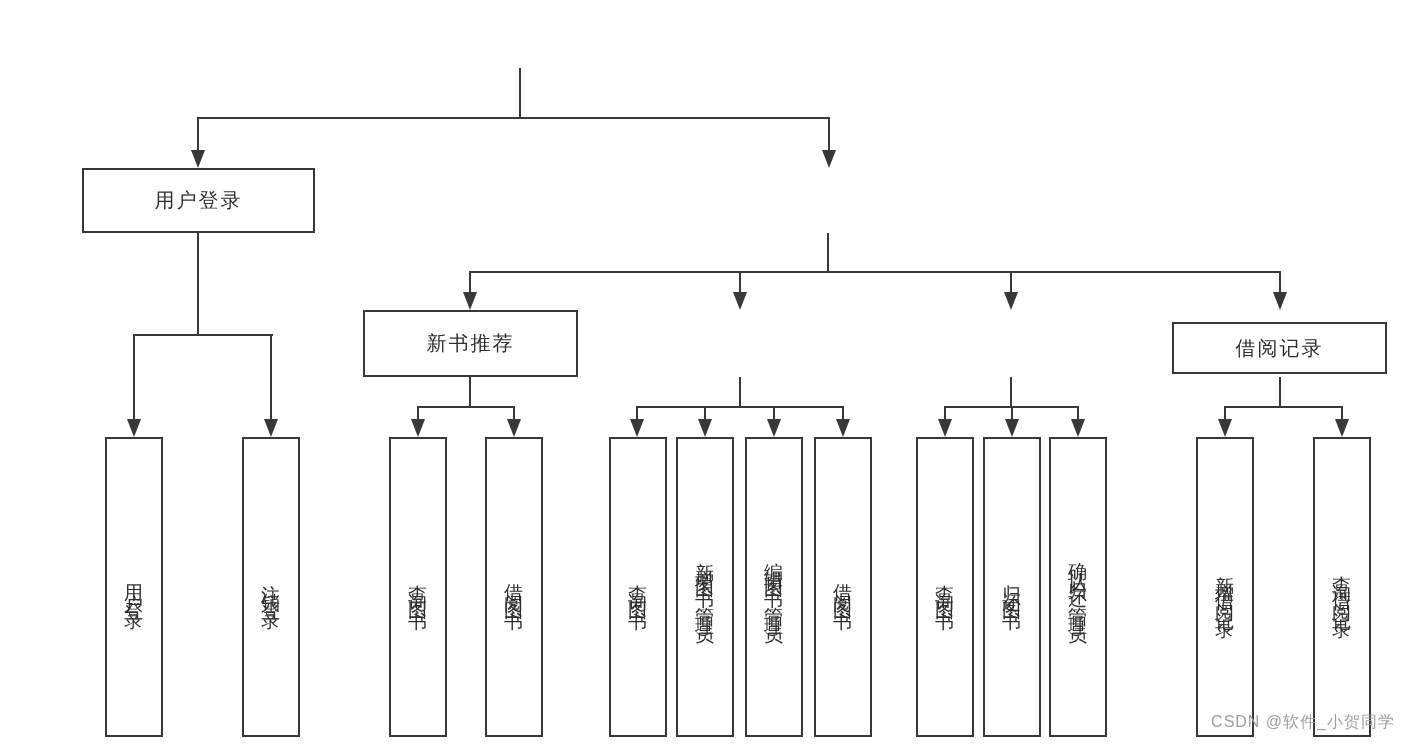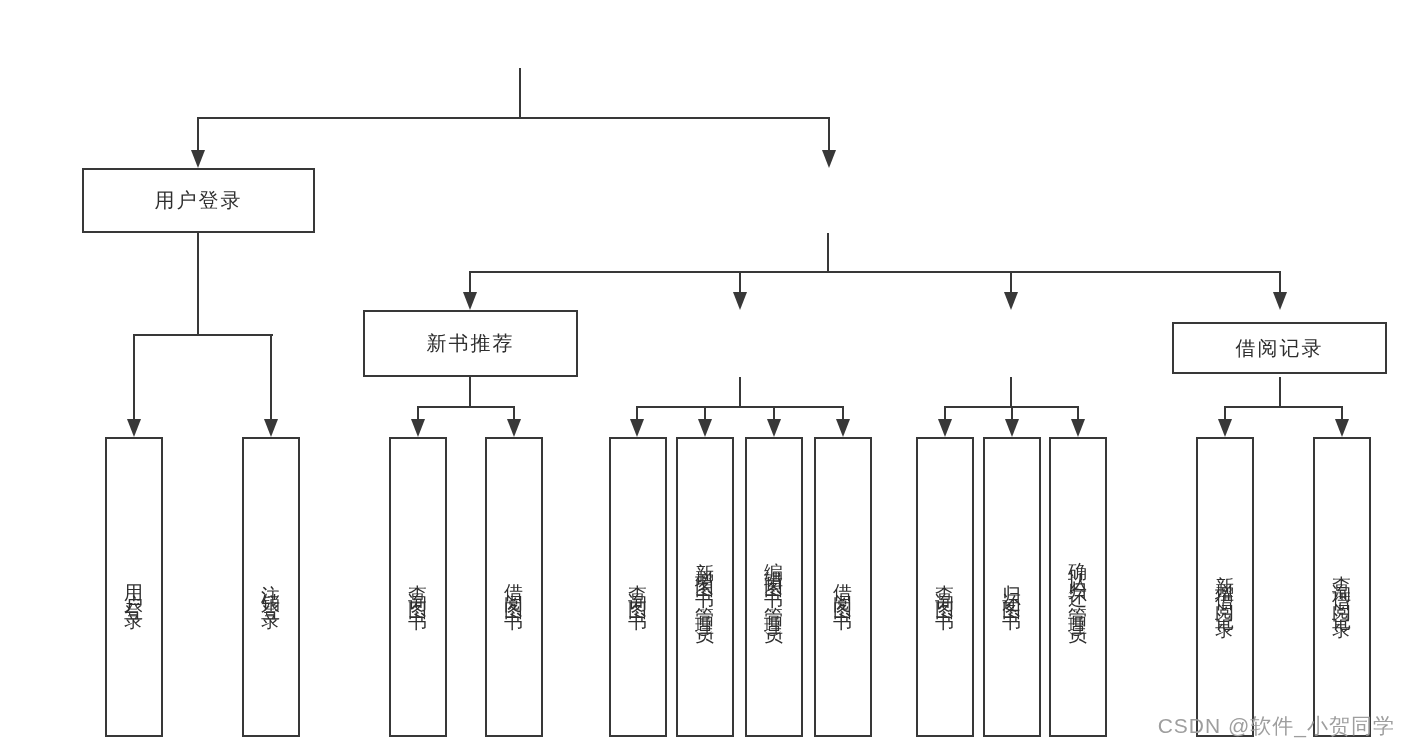--- a/index.html
+++ b/index.html
@@ -32,21 +32,21 @@
   .vline{width:2px;}
   .ahead{
     position:absolute;width:0;height:0;
     border-left:7px solid transparent;
     border-right:7px solid transparent;
     border-top:18px solid #383838;
   }
   #watermark{
     position:absolute;
     top:712px;right:10px;
-    font-size:21px;
+    font-size:16px;
     color:#9e9e9e;
     letter-spacing:1px;
     white-space:nowrap;
   }
 </style>
 </head>
 <body>
 
 <div id="canvas">
 

